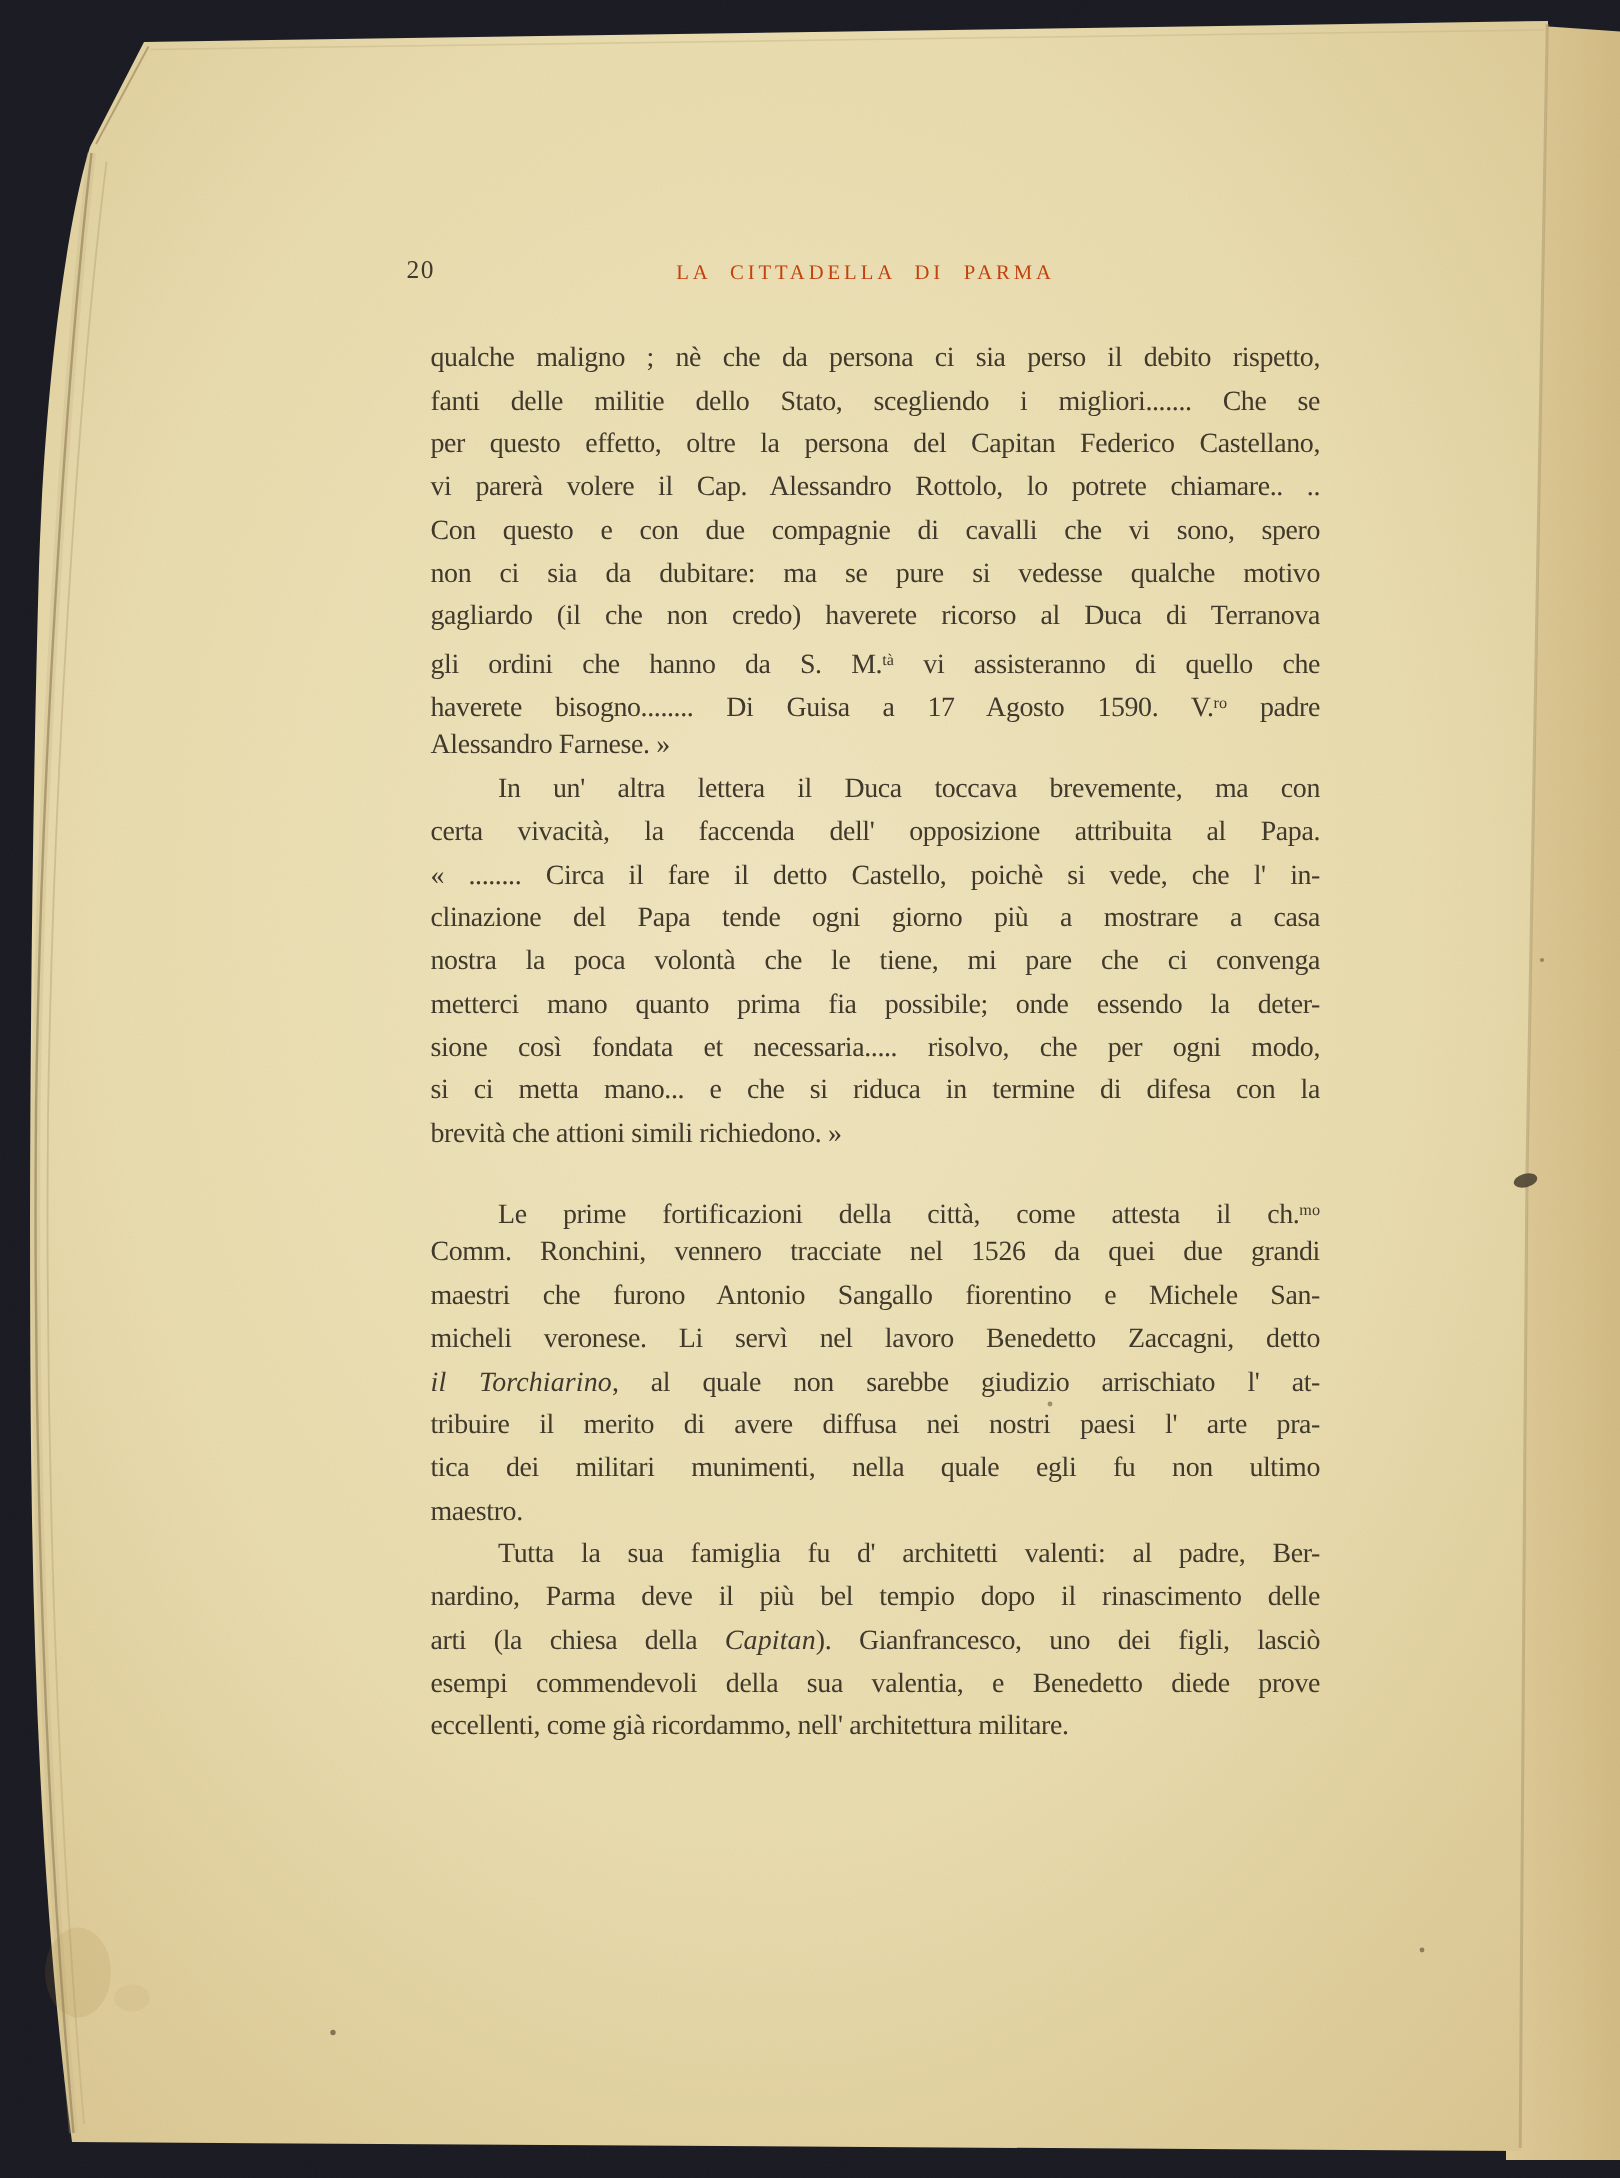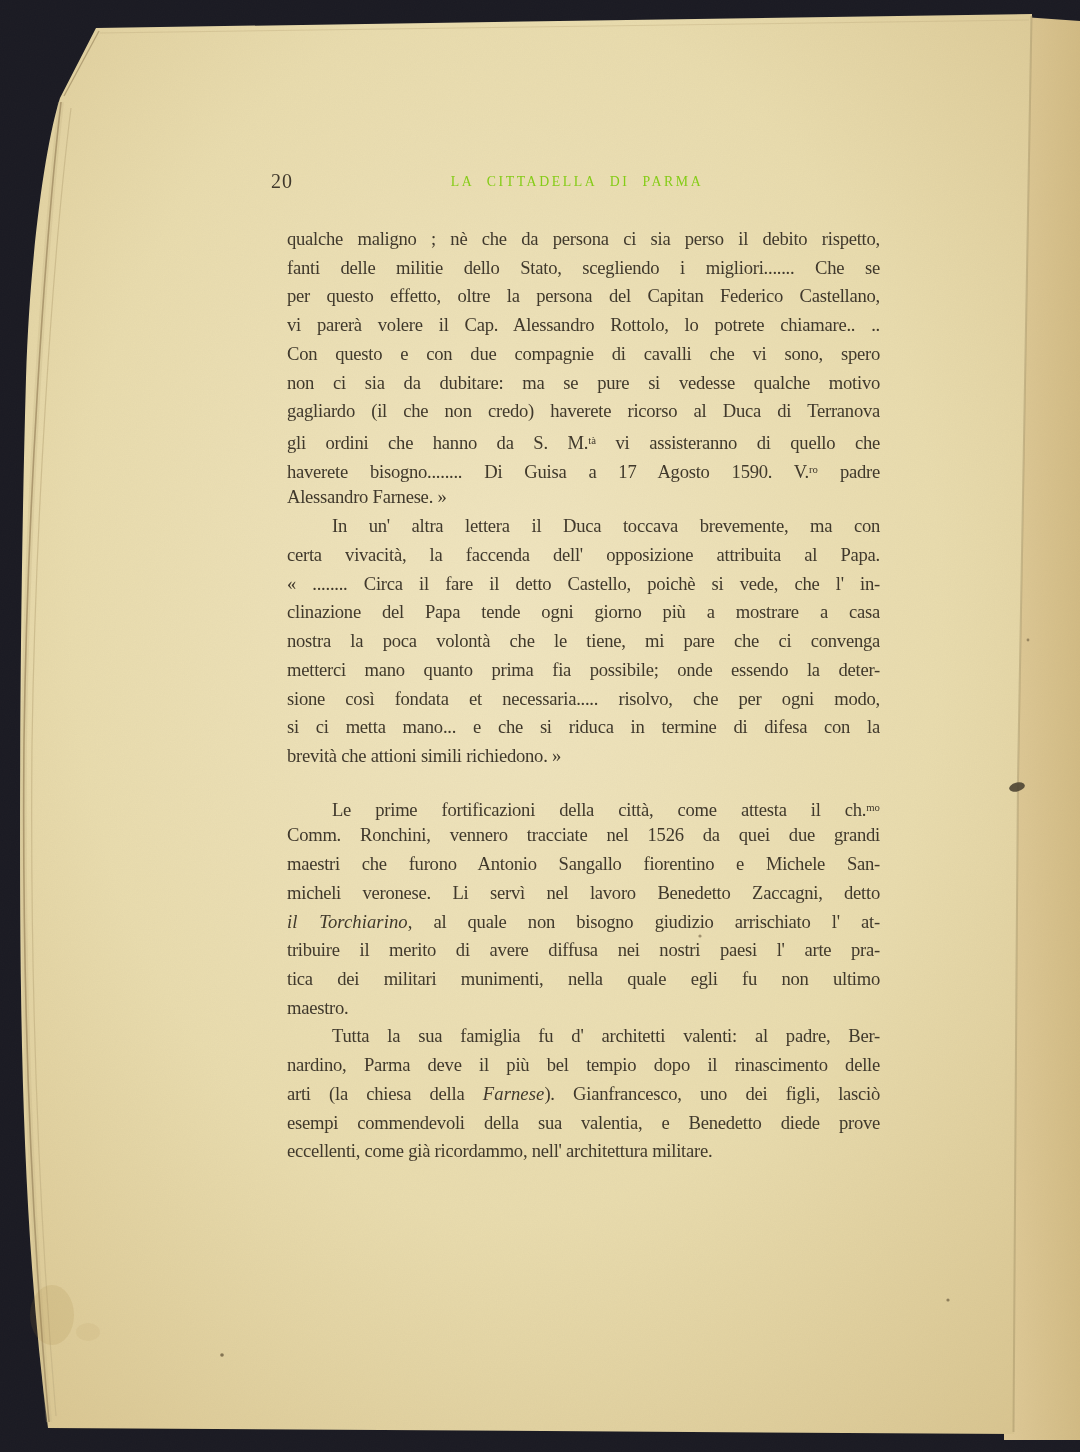--- a/index.html
+++ b/index.html
@@ -6,24 +6,24 @@
   .scan{
     position:relative;width:1080px;height:1452px;overflow:hidden;
     font-family:"Liberation Serif","DejaVu Serif",serif;
   }
   .scan svg{position:absolute;left:0;top:0;}
   .text-layer{
     position:absolute;left:274px;top:0;width:606px;height:1452px;
     color:#40392c;
   }
   .header-row{position:absolute;left:0;top:170px;width:100%;height:26px;}
-  .page-num{position:absolute;left:-3px;top:0;font-size:20px;letter-spacing:1px;text-align:center;}
+  .page-num{position:absolute;left:-3px;top:0;font-size:17px;letter-spacing:1px;text-align:center;}
   .running-head{
     position:absolute;left:0;top:3.5px;width:100%;text-align:center;
-    font-size:13.8px;letter-spacing:2.6px;word-spacing:7px;color:#84cc16;
+    font-size:13.8px;letter-spacing:2.6px;word-spacing:7px;color:#c2410c;
   }
   .body-text{position:absolute;left:0;top:225px;width:606px;font-size:18.6px;
     line-height:28.72px;letter-spacing:-0.25px;}
   .line{height:28.72px;text-align:justify;text-align-last:justify;white-space:normal;margin-left:13px;}
   .line.last{text-align-last:left;}
   .line.indent{text-indent:45px;}
   .line sup{font-size:0.58em;vertical-align:0.5em;letter-spacing:0;}
   .line i{letter-spacing:0.1px;}
   .section-gap{height:22px;}
 </style>
@@ -105,25 +105,25 @@
         <div class="line"><span>nostra la poca volontà che le tiene, mi pare che ci convenga</span></div>
         <div class="line"><span>metterci mano quanto prima fia possibile; onde essendo la deter-</span></div>
         <div class="line"><span>sione così fondata et necessaria..... risolvo, che per ogni modo,</span></div>
         <div class="line"><span>si ci metta mano... e che si riduca in termine di difesa con la</span></div>
         <div class="line last"><span>brevità che attioni simili richiedono. »</span></div>
         <div class="section-gap"></div>
         <div class="line indent"><span>Le prime fortificazioni della città, come attesta il ch.</span><sup>mo</sup></div>
         <div class="line"><span>Comm. Ronchini, vennero tracciate nel 1526 da quei due grandi</span></div>
         <div class="line"><span>maestri che furono Antonio Sangallo fiorentino e Michele San-</span></div>
         <div class="line"><span>micheli veronese. Li servì nel lavoro Benedetto Zaccagni, detto</span></div>
-        <div class="line"><i>il Torchiarino</i><span>, al quale non bisogno giudizio arrischiato l' at-</span></div>
+        <div class="line"><i>il Torchiarino</i><span>, al quale non sarebbe giudizio arrischiato l' at-</span></div>
         <div class="line"><span>tribuire il merito di avere diffusa nei nostri paesi l' arte pra-</span></div>
         <div class="line"><span>tica dei militari munimenti, nella quale egli fu non ultimo</span></div>
         <div class="line last"><span>maestro.</span></div>
         <div class="line indent"><span>Tutta la sua famiglia fu d' architetti valenti: al padre, Ber-</span></div>
         <div class="line"><span>nardino, Parma deve il più bel tempio dopo il rinascimento delle</span></div>
-        <div class="line"><span>arti (la chiesa della </span><i>Farnese</i><span>). Gianfrancesco, uno dei figli, lasciò</span></div>
+        <div class="line"><span>arti (la chiesa della </span><i>Capitan</i><span>). Gianfrancesco, uno dei figli, lasciò</span></div>
         <div class="line"><span>esempi commendevoli della sua valentia, e Benedetto diede prove</span></div>
         <div class="line last"><span>eccellenti, come già ricordammo, nell' architettura militare.</span></div>
       </div>
   </div>
 
 </div>
 
 </body></html>

